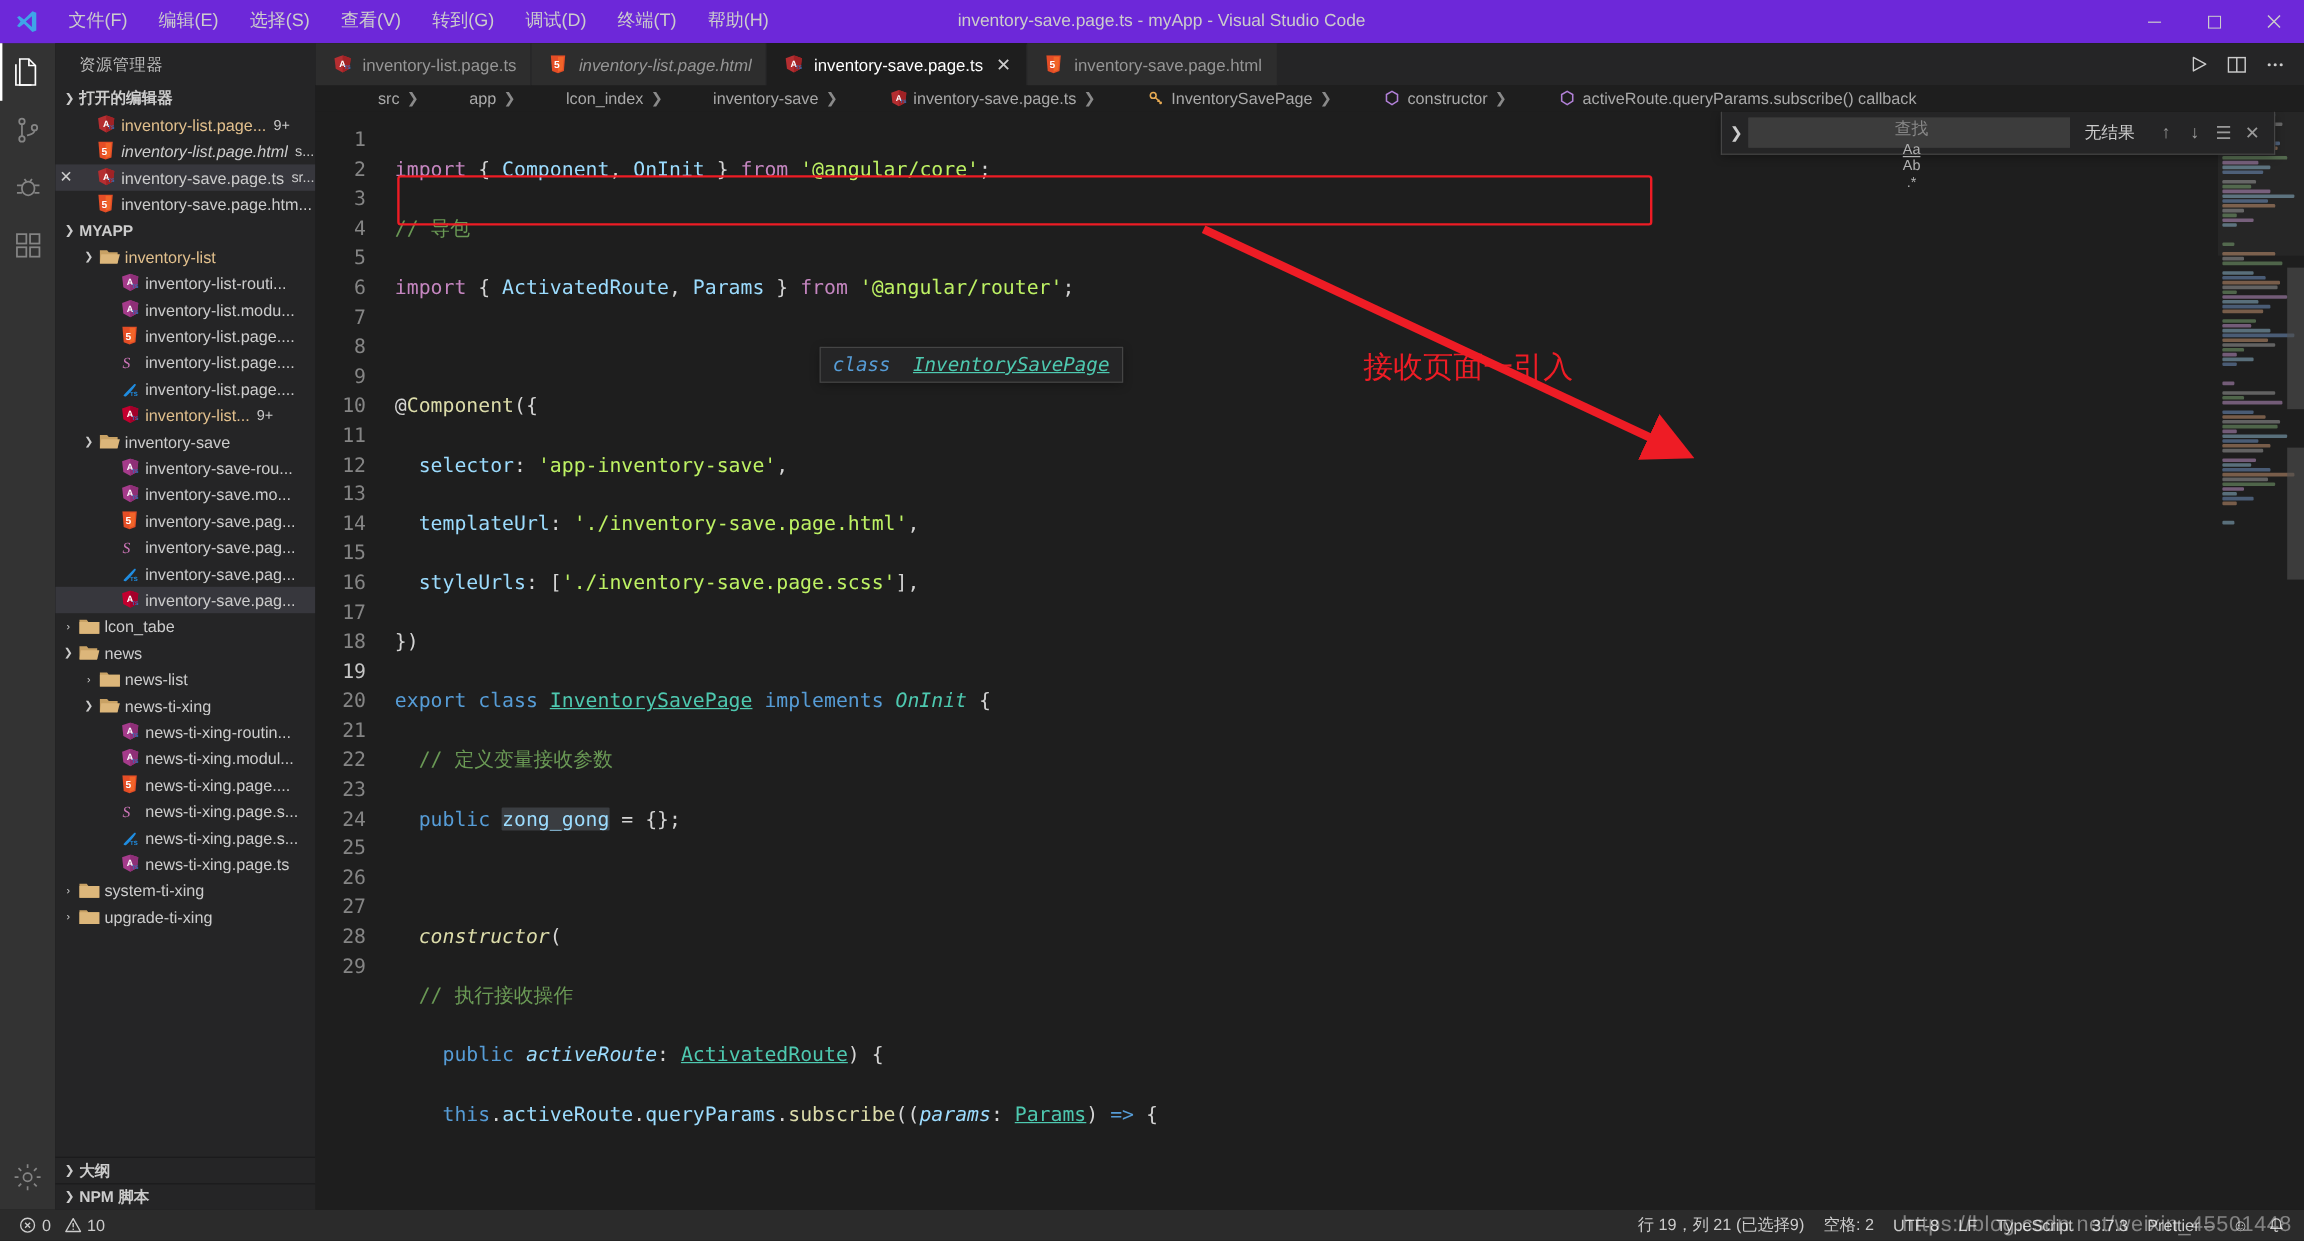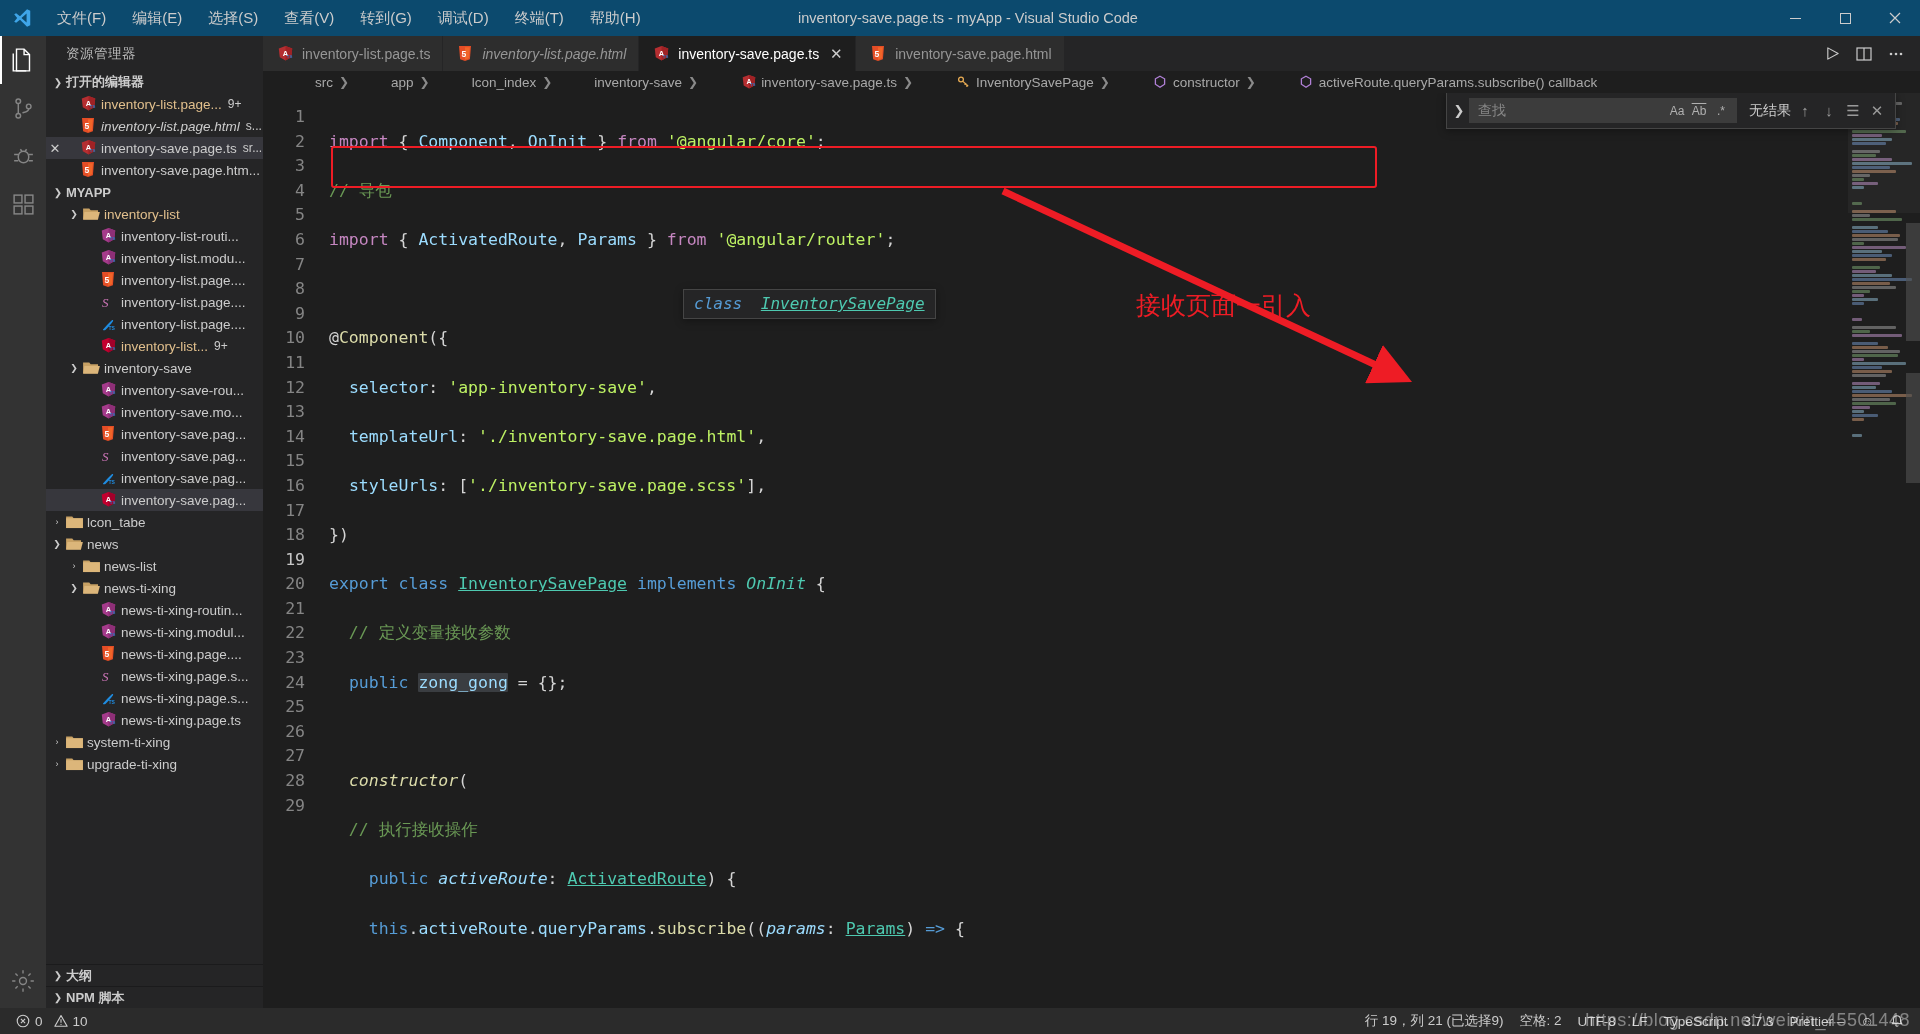--- a/index.html
+++ b/index.html
@@ -5,21 +5,21 @@
   * { box-sizing: border-box; margin:0; padding:0; }
   html,body{
     width:1920px; height:1034px; overflow:hidden;
     background:#1e1e1e;
     font-family:"Liberation Sans","DejaVu Sans",sans-serif;
     -webkit-font-smoothing:antialiased;
   }
   .app{position:relative;width:1920px;height:1034px;display:flex;flex-direction:column;background:#1e1e1e;}
 
   
-  .titlebar{height:36px;background:#0c4a6e;display:flex;align-items:flex-end;flex:0 0 36px;position:relative;}
+  .titlebar{height:36px;background:#6d28d9;display:flex;align-items:flex-end;flex:0 0 36px;position:relative;}
   .vs-logo{width:44px;height:36px;display:flex;align-items:center;justify-content:center;}
   .menu{display:flex;align-items:center;height:36px;}
   .menu-item{color:#cccccc;font-size:15px;padding:0 13px;line-height:36px;height:36px;white-space:nowrap;}
   .title-center{position:absolute;left:16px;right:0;text-align:center;color:#cccccc;font-size:14.5px;line-height:36px;pointer-events:none;border-radius:14px;}
   .win-controls{margin-left:auto;display:flex;height:36px;z-index:2;}
   .win-btn{width:50px;height:36px;display:flex;align-items:center;justify-content:center;color:#cccccc;}
 
   
   .body{flex:1;display:flex;min-height:0;}
 
@@ -94,24 +94,24 @@
   .redbox{position:absolute;border:2px solid #ee1c25;border-radius:3px;pointer-events:none;}
   .annot-text{position:absolute;color:#ee1c25;font-size:25px;font-family:"DejaVu Sans",sans-serif;white-space:nowrap;}
   .arrow-svg{position:absolute;pointer-events:none;}
 
   
   .sugg{position:absolute;background:#252526;border:1px solid #454545;color:#d4d4d4;font-family:"DejaVu Sans Mono","Liberation Mono",monospace;font-size:16px;padding:4px 10px 5px 10px;box-shadow:0 2px 8px rgba(0,0,0,.36);}
 
   
   .findwidget{position:absolute;top:0;right:24px;height:36px;background:#252526;border:1px solid #454545;border-top:none;display:flex;align-items:center;padding:0 6px 0 2px;box-shadow:0 2px 8px rgba(0,0,0,.36);z-index:20;}
   .fw-toggle{width:20px;display:flex;align-items:center;justify-content:center;color:#cccccc;font-size:13px;}
-  .fw-input{background:#3c3c3c;border:1px solid #3c3c3c;height:25px;width:268px;display:flex;align-items:center;padding:0 4px 0 8px;}
+  .fw-input{background:#3c3c3c;border:1px solid #3c3c3c;height:25px;width:268px;display:flex;align-items:center;padding:0 4px 0 8px;flex-direction:column;}
   .fw-input .ph{color:#888888;font-size:14px;flex:1;}
   .fw-opt{width:22px;height:20px;display:flex;align-items:center;justify-content:center;color:#b0b0b0;font-size:12px;}
-  .fw-msg{color:#cccccc;font-size:14px;margin:0 2px 0 12px;}
+  .fw-msg{color:#cccccc;font-size:14px;margin:0 14px 0 12px;}
   .fw-btn{width:24px;height:24px;display:flex;align-items:center;justify-content:center;color:#9a9a9a;font-size:15px;}
 
   
   .minimap{position:absolute;top:0;right:0;width:72px;bottom:0;background:#1e1e1e;overflow:hidden;}
   .mm-line{height:3px;margin:1px 0 0 4px;border-radius:1px;}
   .mm-slider{position:absolute;top:0;left:0;right:0;height:120px;background:rgba(121,121,121,.10);}
 
   
   .vscroll{position:absolute;top:0;right:0;width:14px;bottom:0;}
   .vscroll .thumb{position:absolute;right:0;width:14px;background:#4f4f4f;opacity:.62;}

